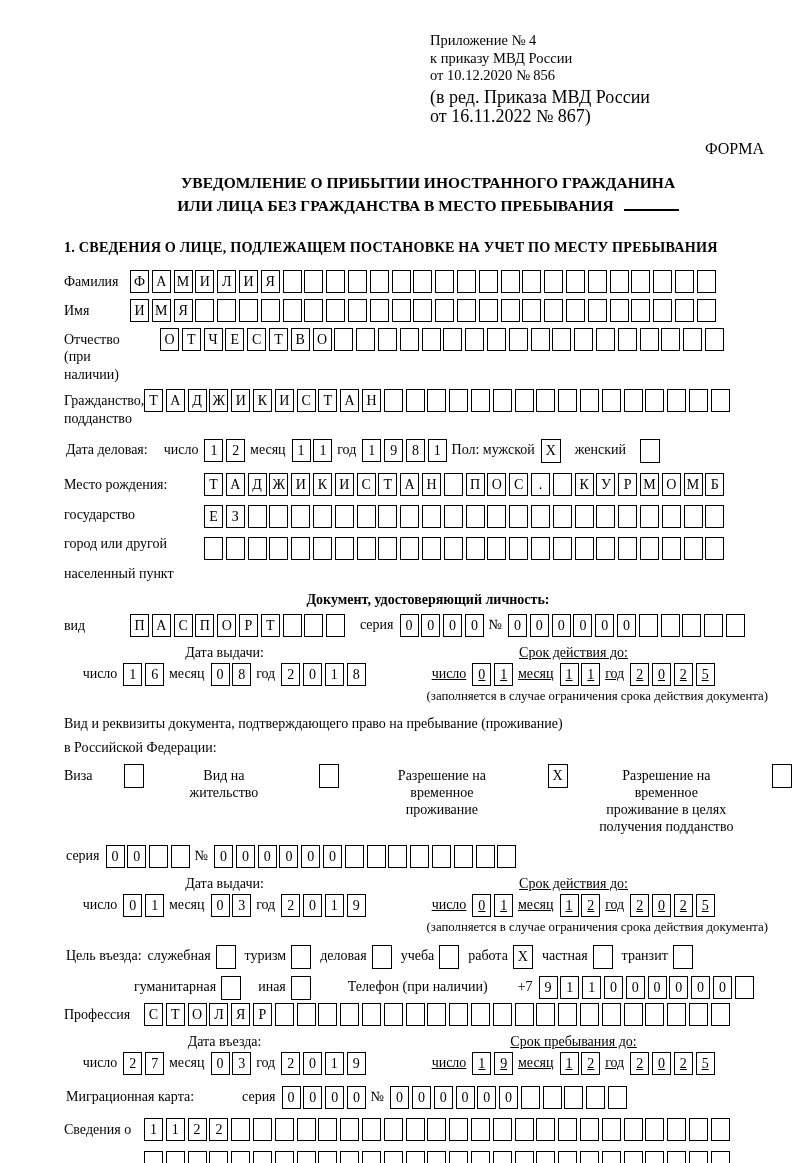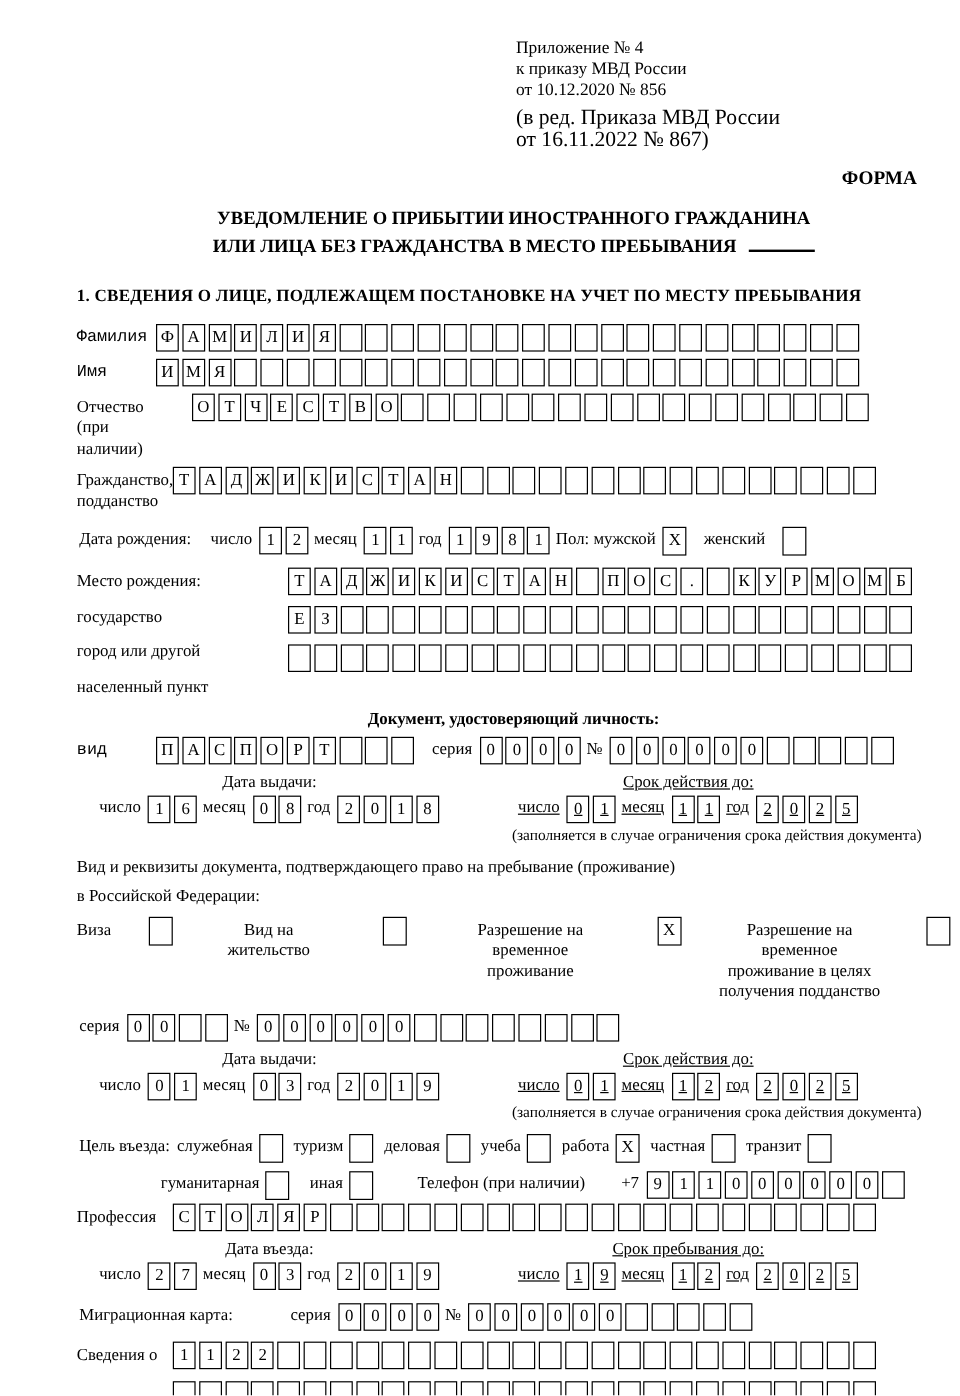--- a/index.html
+++ b/index.html
@@ -5,27 +5,27 @@
   html,body{margin:0;padding:0;background:#fff;}
   .page{
     width:800px;height:1163px;box-sizing:border-box;
     padding:32px 8px 0 64px;position:relative;overflow:hidden;
     background:#fff;color:#000;
     font-family:"Liberation Serif","DejaVu Serif",serif;
     font-size:14px;
   }
   .annex{margin-left:366px;font-size:14.5px;line-height:20px;}
   .amendment{margin-left:366px;font-size:18px;line-height:19px;margin-top:3px;}
-  .form-label{text-align:right;margin-right:28px;margin-top:14px;font-weight:bold;font-size:16px;}
+  .form-label{text-align:right;margin-right:28px;margin-top:14px;font-weight:normal;font-size:16px;}
   .title{text-align:center;font-weight:bold;font-size:15.5px;line-height:23px;margin-top:13px;}
   .blank-line{display:inline-block;width:55px;border-bottom:2px solid #000;height:12px;margin-left:10px;}
   .sec-heading{font-weight:bold;font-size:14.2px;margin-top:22px;letter-spacing:.2px;}
   .frow{display:flex;align-items:flex-start;margin-top:6px;}
   .flabel{flex:none;font-size:14px;line-height:17px;padding-top:3px;}
-  .w80{width:80px;} .w140{width:140px;} .w66{width:66px;font-family:Liberation Mono, monospace;}
+  .w80{width:80px;} .w140{width:140px;} .w66{width:66px;}
   .cells{display:flex;flex-wrap:nowrap;}
   .cell{
     flex:none;width:17px;height:21px;border:1.5px solid #000;margin-right:2.8px;
     text-align:center;line-height:21px;font-size:14px;background:#fff;
   }
   .cb{
     flex:none;display:inline-block;width:18px;height:22px;border:1.5px solid #000;
     text-align:center;line-height:22px;font-size:14px;background:#fff;
   }
   .inline-lab{padding:3px 6px 0 2px;flex:none;}
@@ -200,21 +200,21 @@
         <span class="cell"></span>
         <span class="cell"></span>
         <span class="cell"></span>
         <span class="cell"></span>
         <span class="cell"></span>
         <span class="cell"></span>
       </div>
   </div>
 
   <div class="frow" style="margin-top:12px;">
-    <span class="inline-lab">Дата рождения:</span>
+    <span class="inline-lab">Дата деловая:</span>
     <span class="inline-lab" style="margin-left:8px;">число</span>
     <span class="cells">
         <span class="cell">1</span>
         <span class="cell">2</span>
       </span>
     <span class="inline-lab">месяц</span>
     <span class="cells">
         <span class="cell">1</span>
         <span class="cell">1</span>
       </span>
@@ -224,21 +224,21 @@
         <span class="cell">9</span>
         <span class="cell">8</span>
         <span class="cell">1</span>
       </span>
     <span class="inline-lab">Пол: мужской</span>
     <span class="cb">X</span>
     <span class="inline-lab" style="margin-left:12px;">женский</span>
     <span class="cb" style="margin-left:8px;"></span>
   </div>
 
-  <div class="frow" style="margin-top:10px;gap:36px;">
+  <div class="frow" style="margin-top:10px;">
     <div class="flabel w140">
       <div class="lbl-line">Место рождения:</div>
       <div class="lbl-line" style="margin-top:12px;">государство</div>
       <div class="lbl-line" style="margin-top:12px;">город или другой</div>
       <div class="lbl-line" style="margin-top:12px;">населенный пункт</div>
     </div>
     <div>
       <div class="cells">
           <span class="cell">Т</span>
           <span class="cell">А</span>

